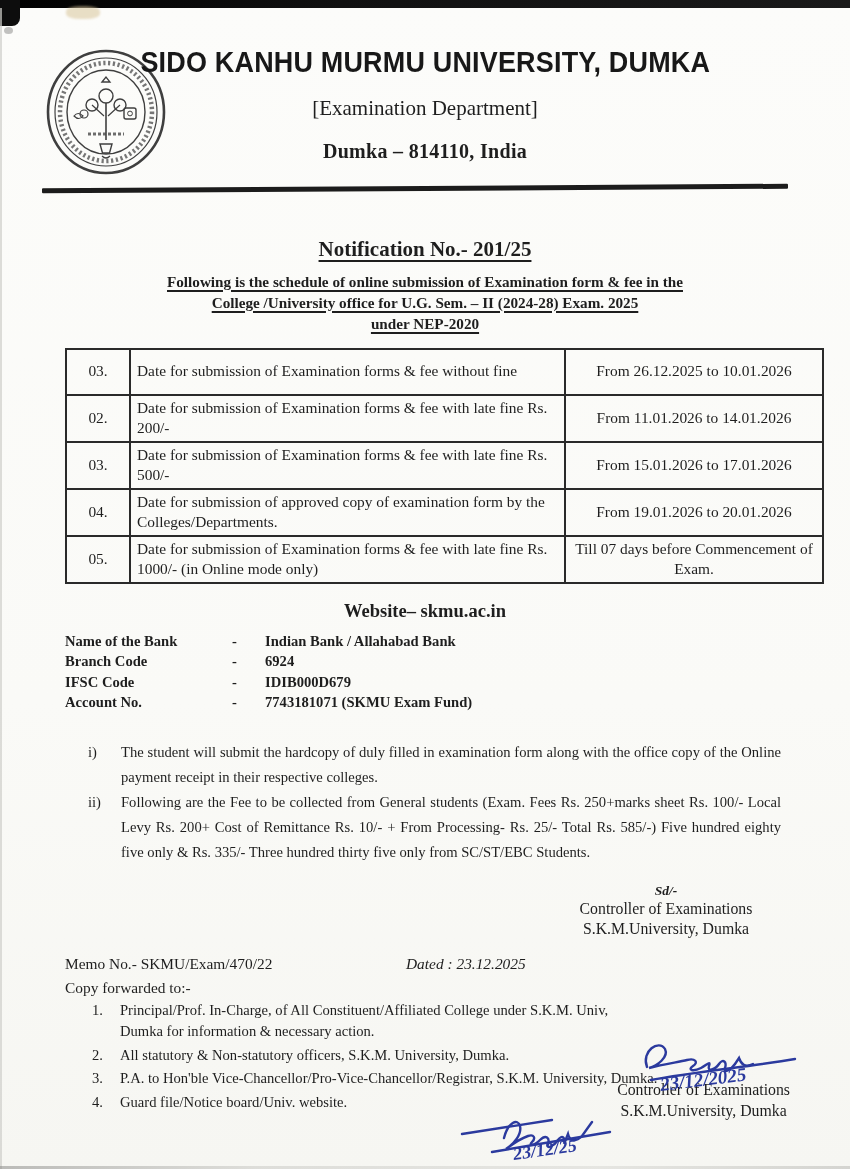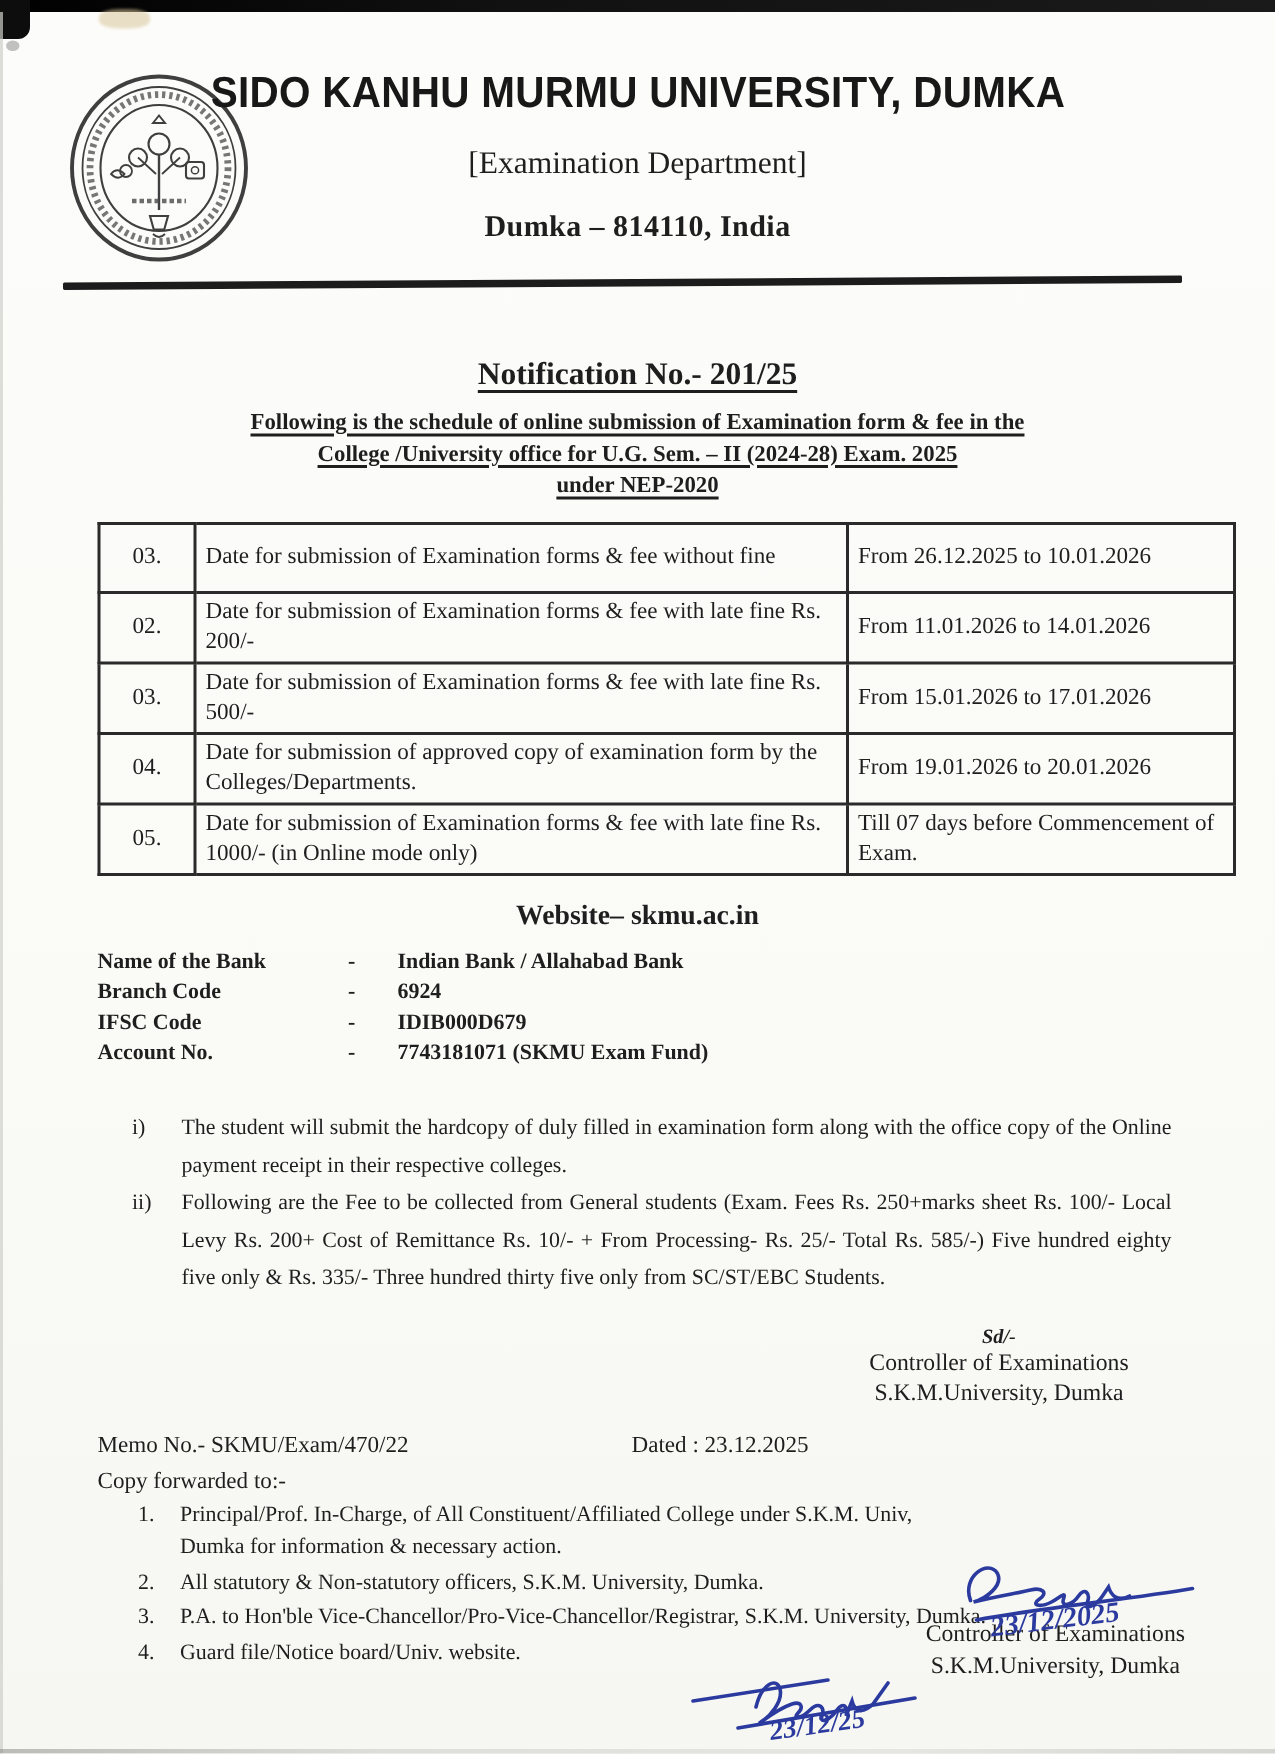--- a/index.html
+++ b/index.html
@@ -33,42 +33,42 @@
   .notif-title{margin-top:46px;text-align:center;font-size:21px;font-weight:bold;}
   .notif-title span{text-decoration:underline;text-decoration-thickness:2px;text-underline-offset:4px;}
   .subtitle{margin-top:9px;text-align:center;font-size:15.2px;font-weight:bold;line-height:21px;}
   .subtitle span{text-decoration:underline;text-decoration-thickness:1.6px;text-underline-offset:3px;}
 
   
   table.sched{border-collapse:collapse;margin:14px 0 0 65px;width:721px;table-layout:fixed;}
   table.sched td{border:2px solid #2a2a2a;font-size:15.4px;line-height:20.5px;padding:2px 6px;vertical-align:middle;}
   td.c-no{width:50px;text-align:center;}
   td.c-desc{width:421px;padding-left:9px;}
-  td.c-period{width:244px;text-align:left;}
+  td.c-period{width:244px;text-align:center;}
   table.sched tr{height:46px;}
 
   
   .website{margin-top:17px;text-align:center;font-size:18.5px;font-weight:bold;}
   .bank{margin:9px 0 0 65px;font-weight:bold;font-size:14.6px;}
   .bank-row{display:grid;grid-template-columns:167px 33px auto;line-height:20.5px;}
 
   
   .notes{margin:27px 0 0 88px;font-size:14.6px;}
   .note-row{display:grid;grid-template-columns:33px 660px;line-height:25px;}
   .note-text{text-align:justify;}
 
   
   .sd-block{margin-top:18px;margin-right:88px;text-align:right;}
   .sd-inner{display:inline-block;text-align:center;min-width:192px;}
   .sd{font-style:italic;font-weight:bold;font-size:13.5px;}
   .sd-line{font-size:15.8px;line-height:20px;}
 
   
   .memo-row{position:relative;margin:16px 0 0 65px;font-size:15.4px;}
-  .memo-dated{position:absolute;left:356px;top:0;}
+  .memo-dated{position:absolute;left:341px;top:0;font-style:italic;}
   .copy-line{margin:6px 0 0 65px;font-size:15.4px;}
   .recipients{margin:3px 0 0 92px;font-size:14.6px;}
   .recip-row{display:grid;grid-template-columns:28px auto;line-height:21.5px;margin-top:2px;}
   .recip-first{max-width:500px;}
 
   
   .bottom-sign{position:absolute;top:1079px;right:60px;text-align:center;font-size:15.8px;line-height:21px;}
   .sig1{position:absolute;left:633px;top:1031px;z-index:3;}
   .sig2{position:absolute;left:452px;top:1106px;z-index:3;}
   .seal-stroke{stroke:#3f3f3f;fill:none;}

